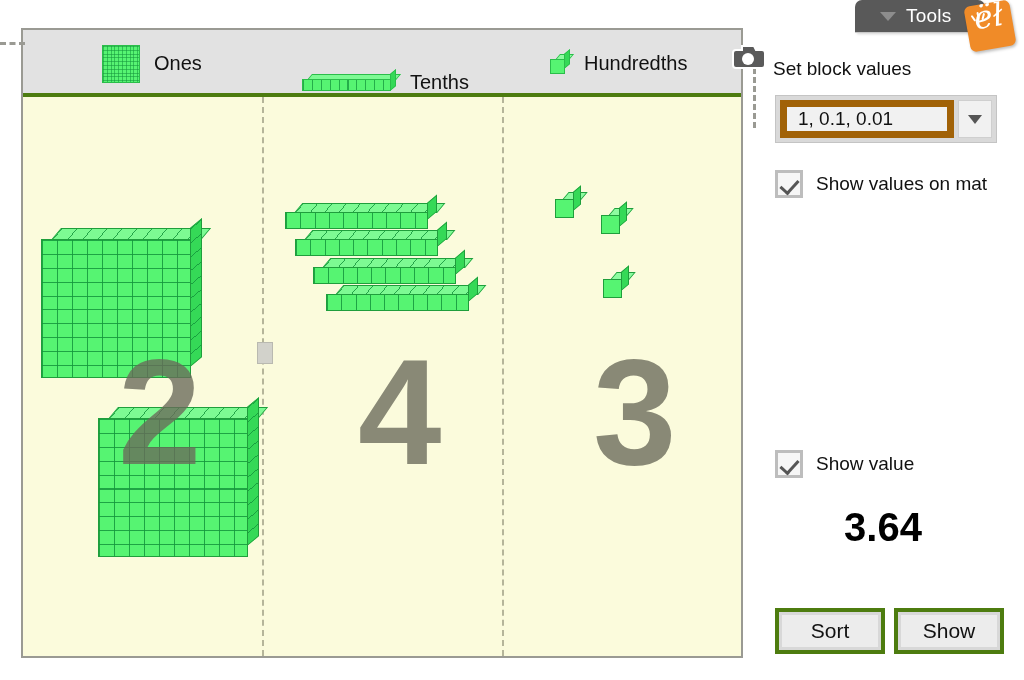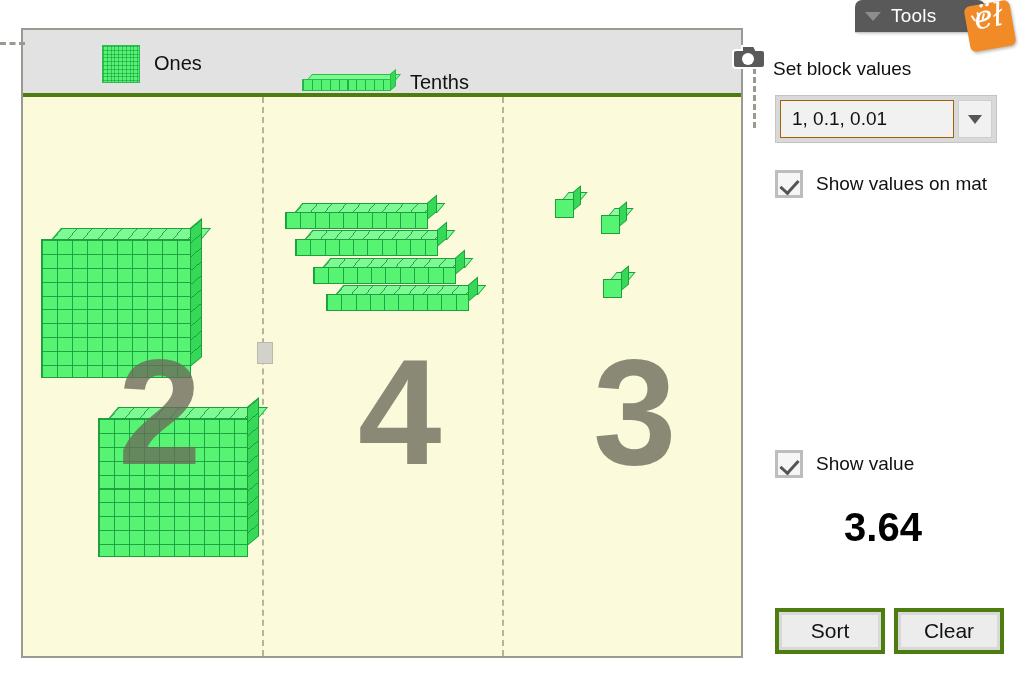--- a/index.html
+++ b/index.html
@@ -10,21 +10,21 @@
     overflow:hidden;
     position:relative;
   }
 
   
   #tools-tab{
     position:absolute; left:855px; top:0px; width:130px; height:32px;
     background:#595959;
     border-radius:7px 7px 0 0;
     box-shadow:0 1px 0 #c9c9c9, 2px 2px 3px rgba(0,0,0,.18);
-    display:flex; align-items:center; padding-left:10px; box-sizing:border-box;
+    display:flex; align-items:center; padding-left:25px; box-sizing:border-box;
   }
   #tools-tab .caret{
     width:0;height:0;border-left:8px solid transparent;border-right:8px solid transparent;
     border-top:9px solid #8d8d8d; margin-right:10px;
   }
   #tools-tab .tools-label{color:#ffffff;font-size:19px;letter-spacing:.2px;}
   #tools-logo{
     position:absolute; left:967px; top:3px; width:46px;height:46px;
     background:#f08b28; border-radius:6px;
     transform:rotate(-10deg);
@@ -186,21 +186,21 @@
   
   #panel{position:absolute;left:773px;top:0;width:251px;height:680px;text-decoration:underline;}
   #panel-title{position:absolute;left:0;top:58px;font-size:19px;color:#111;}
 
   #block-values-select{
     position:absolute;left:2px;top:95px;width:222px;height:48px;
     background:#d9d9d9;border:1px solid #c4c4c4;box-sizing:border-box;
     display:flex;align-items:stretch;padding:4px;gap:4px;
   }
   #block-values-select .field{
-    flex:1;background:#f1f1f1;border:1px solid #a16207;box-sizing:border-box;
+    flex:1;background:#f1f1f1;border:7px solid #a16207;box-sizing:border-box;
     display:flex;align-items:center;padding-left:11px;font-size:19px;color:#111;
   }
   #block-values-select .arrow-btn{
     width:34px;background:#f1f1f1;border:1px solid #cfcfcf;box-sizing:border-box;
     display:flex;align-items:center;justify-content:center;
   }
   #block-values-select .arrow-btn .tri{
     width:0;height:0;border-left:7px solid transparent;border-right:7px solid transparent;
     border-top:9px solid #555;
   }
@@ -260,20 +260,28 @@
 
     <div class="legend-item" style="left:279px;margin-top:19px;">
       <span class="mini-rod">
         <span class="top"></span>
           <span class="side"></span>
           <span class="front"></span>
       </span>
       <span class="legend-label">Tenths</span>
     </div>
 
+    <div class="legend-item" style="left:527px;">
+      <span class="mini-cube">
+        <span class="top"></span>
+          <span class="side"></span>
+          <span class="front"></span>
+      </span>
+      <span class="legend-label">Hundredths</span>
+    </div>
   </div>
 
   <div id="cam-dash"></div>
   <div id="cam-dash-v"></div>
   <svg id="camera-icon" viewBox="0 0 36 26">
     <path d="M12 2 h12 l2 4 h6 a3 3 0 0 1 3 3 v12 a3 3 0 0 1 -3 3 h-26 a3 3 0 0 1 -3 -3 v-12 a3 3 0 0 1 3 -3 h6 z" fill="#5a5a5a" stroke="#ffffff" stroke-width="2"></path>
     <circle cx="18" cy="15" r="6" fill="#ffffff"></circle>
   </svg>
 
   <div id="mat-body">
@@ -354,14 +362,14 @@
   </div>
 
   <div class="check-row" id="row-show-values">
     <span class="checkbox"></span>
     <span class="check-label">Show values on mat</span>
   </div>
 
   <div id="computed-value">3.64</div>
 
   <div class="btn" id="btn-sort">Sort</div>
-  <div class="btn" id="btn-clear">Clear</div>
+  <div class="btn" id="btn-clear">Show</div>
 </div>
 
 </body></html>

